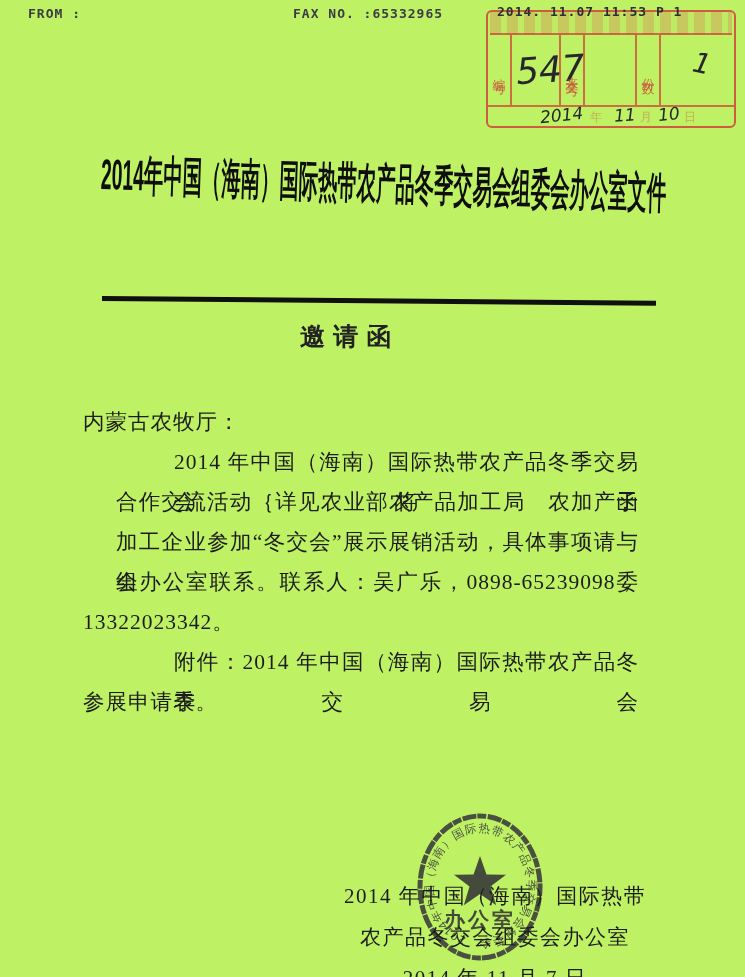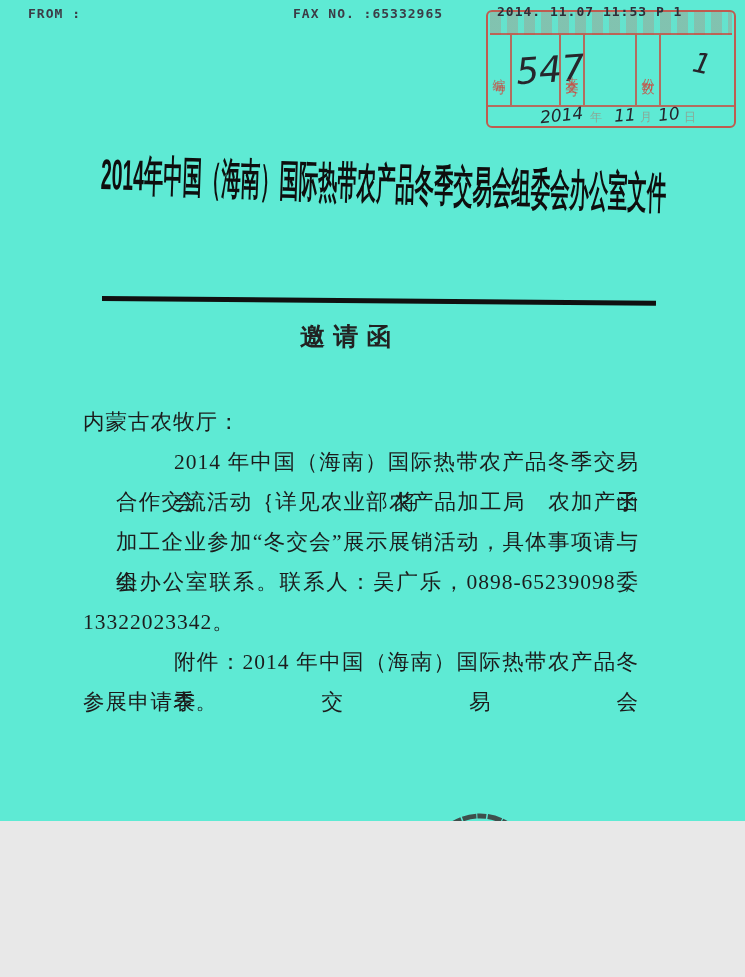--- a/index.html
+++ b/index.html
@@ -1,18 +1,18 @@
 <!DOCTYPE html>
 <html><head>
 <meta charset="utf-8">
 <style>
   html,body{margin:0;padding:0;background:#e8e8e8;}
   #page{
-    position:relative;width:745px;height:821px;margin:0 auto;
-    background:#5eead4;overflow:hidden;
+    position:relative;width:745px;height:977px;margin:0 auto;
+    background:#bef264;overflow:hidden;
     font-family:"Liberation Serif","DejaVu Serif",serif;color:#1b1b1b;
   }
   
   .faxline{
     position:absolute;top:6px;font-family:"DejaVu Sans Mono",monospace;
     font-size:13px;font-weight:bold;color:#3c3c46;letter-spacing:1px;white-space:nowrap;
   }
   .fax-from{left:28px;}
   .fax-no{left:293px;}
   .fax-datetime{left:497px;top:4px;color:#2e2e38;z-index:6;}

